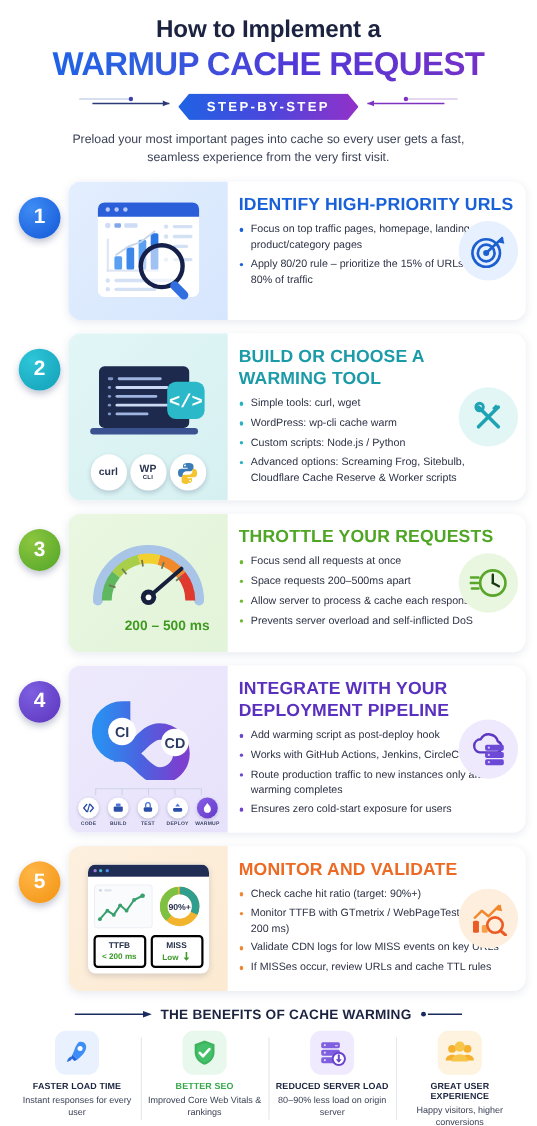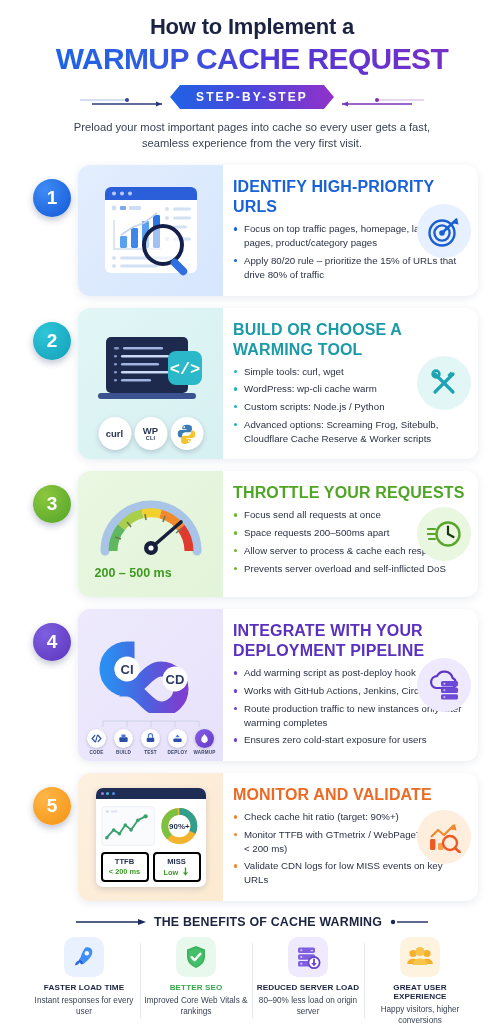--- a/index.html
+++ b/index.html
@@ -6,40 +6,40 @@
   html, body {
     width: 488px; height: 1024px;
     background: #ffffff;
     font-family: "Liberation Sans", sans-serif;
     overflow: hidden;
   }
   .page {
     position: relative;
     width: 488px; height: 856px;
     background: #ffffff;
-    display: flex; flex-direction: column; padding-left: 16px;
+    display: flex; flex-direction: column;
   }
 
   
   .header { padding: 14px 18px 4px; text-align: center; }
   .title-line1 {
     font-size: 22px; font-weight: bold; color: #1b2340;
     letter-spacing: -0.2px;
   }
   .title-line2 {
     margin-top: 2px;
     font-size: 30px; font-weight: bold; letter-spacing: -0.6px;
     background: linear-gradient(90deg,#1a63e8 0%,#2f5fe0 25%,#5138d8 55%,#7b2fc4 100%);
     -webkit-background-clip: text; background-clip: text; color: transparent;
     white-space: nowrap;
   }
 
   .banner-row {
     margin-top: 9px;
-    display: flex; align-items: flex-end; justify-content: center; gap: 4px;
+    display: flex; align-items: flex-start; justify-content: center; gap: 4px;
   }
   .banner-arrow { flex: 0 0 auto; display: block; }
   .banner-chip {
     position: relative;
     padding: 5px 26px;
     background: linear-gradient(90deg,#1f63e4 0%,#4b46dc 50%,#9231c9 100%);
     color: #ffffff;
     font-size: 12px; font-weight: bold; letter-spacing: 2.1px;
     clip-path: polygon(10px 0, calc(100% - 10px) 0, 100% 50%, calc(100% - 10px) 100%, 10px 100%, 0 50%);
   }
@@ -142,21 +142,21 @@
   .chip {
     width: 33px; height: 33px; border-radius: 50%;
     background: #ffffff; box-shadow: 0 2px 5px rgba(30,50,90,.22);
     display: flex; flex-direction: column;
     align-items: center; justify-content: center;
     font-size: 9.5px; font-weight: bold; color: #2a3550; line-height: 1;
   }
   .chip small { font-size: 5.4px; letter-spacing: .2px; margin-top: 1px; }
 
   
-  .gauge-wrap { text-align: left; }
+  .gauge-wrap { text-align: right; }
   .gauge-value {
     margin-top: 3px; font-size: 12.5px; font-weight: bold; color: #3f9a20;
   }
 
   
   .pipeline {
     position: absolute; left: 50%; bottom: 6px; transform: translateX(-50%);
     display: flex; gap: 1px;
   }
   .pipe-node { width: 26px; text-align: center; }
@@ -580,20 +580,21 @@
               </div>
             </div>
           </div>
         </div>
         <div class="content">
           <div class="step-title">MONITOR AND VALIDATE</div>
           <ul class="bullets">
             <li>Check cache hit ratio (target: 90%+)</li>
             <li>Monitor TTFB with GTmetrix / WebPageTest (target: &lt; 200 ms)</li>
             <li>Validate CDN logs for low MISS events on key URLs</li>
+            <li>If MISSes occur, review URLs and cache TTL rules</li>
           </ul>
           <div class="accent-icon">
             <svg width="34" height="32" viewBox="0 0 34 32">
               <polyline points="4,16 11,9 17,14 27,4" fill="none" stroke="#f0882e" stroke-width="2.2" stroke-linejoin="round"></polyline>
               <polygon points="28,3 29.5,9.5 22.5,8" fill="#f0882e"></polygon>
               <rect x="3" y="18" width="5.4" height="11" rx="1.4" fill="#ec5b24"></rect>
               <rect x="11" y="22" width="5.4" height="7" rx="1.4" fill="#f7a04a"></rect>
               <circle cx="23" cy="22" r="7" fill="none" stroke="#ec5b24" stroke-width="2.4"></circle>
               <line x1="28" y1="27" x2="32.5" y2="31" stroke="#ec5b24" stroke-width="2.8" stroke-linecap="round"></line>
             </svg>

